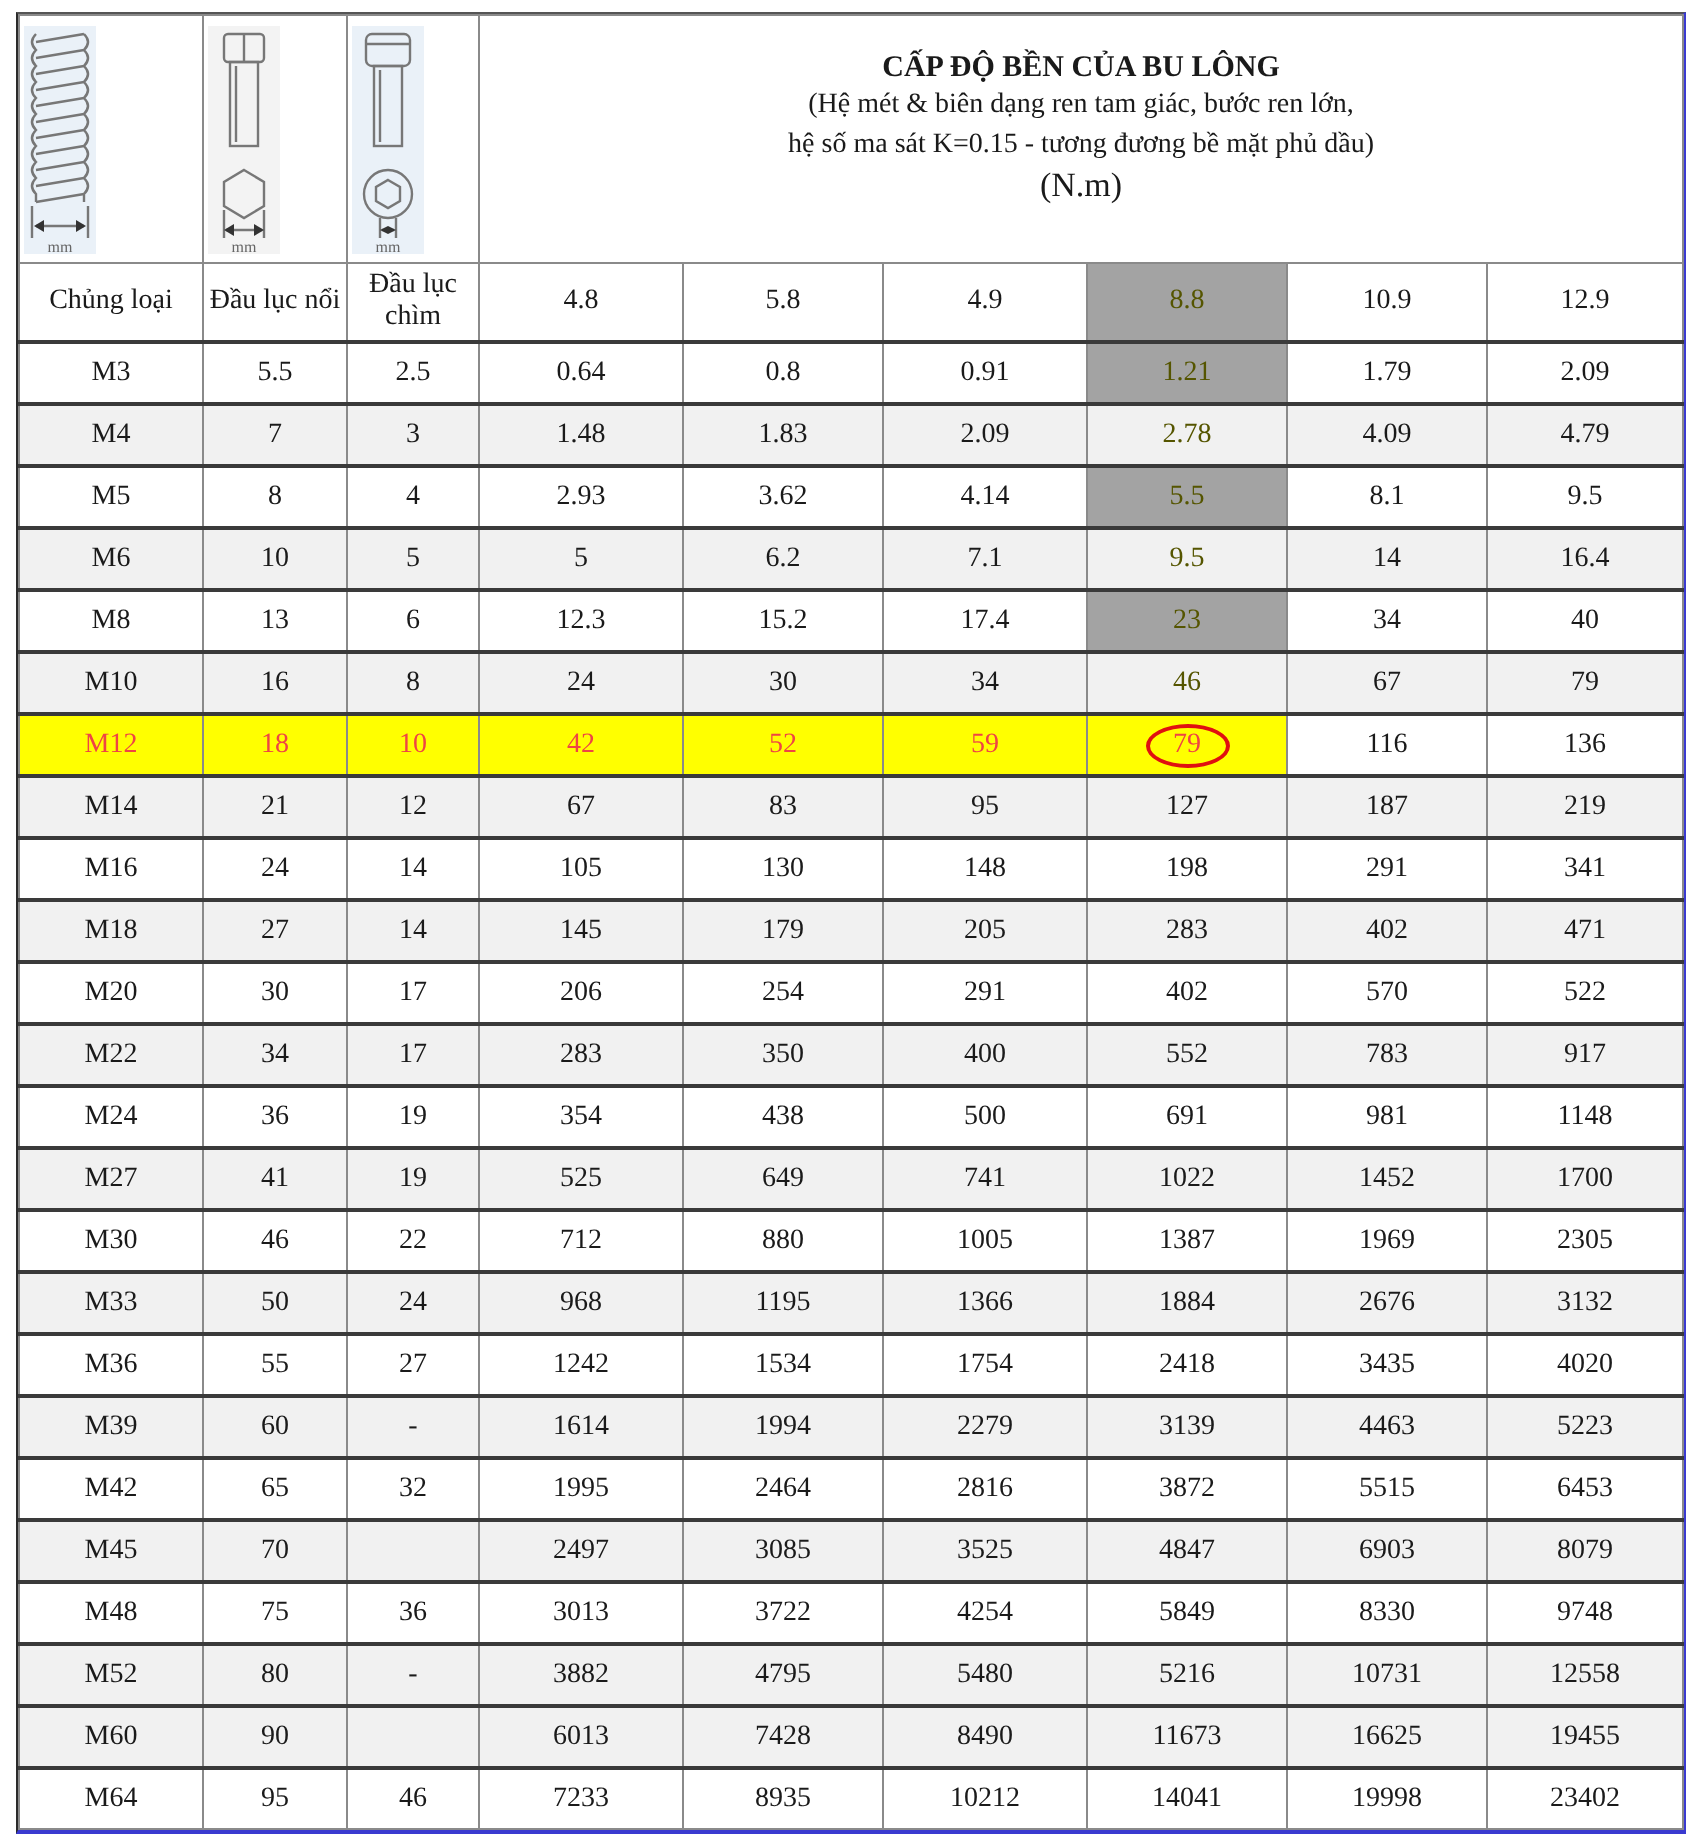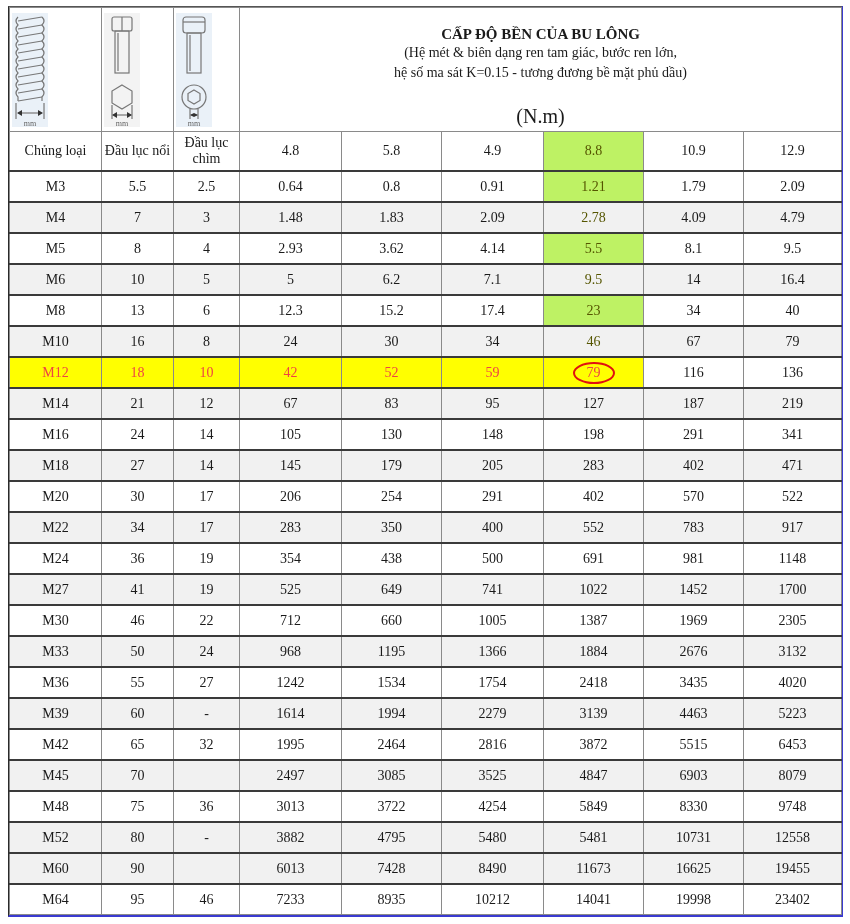--- a/index.html
+++ b/index.html
@@ -3,28 +3,28 @@
 <meta charset="utf-8">
 <style>
   html, body { margin:0; padding:0; background:#ffffff; }
   body { width:850px; height:924px; position:relative; overflow:hidden; font-family:"Liberation Serif", "DejaVu Serif", serif; color:#1a1a1a; }
   .sheet { position:absolute; left:8px; top:6px; width:832px; border-left:1px solid #2a2a2a; border-right:2px solid #3a3ad0; border-bottom:2px solid #3a3ad0; border-top:1px solid #555; }
   table { border-collapse:collapse; width:832px; table-layout:fixed; }
   td { border:1px solid #8a8a8a; text-align:center; vertical-align:middle; font-size:14px; padding:0; height:29px; }
   tr.data td { border-top:2px solid #3a3a3a; }
   tr.alt td { background:#f1f1f1; }
   tr.hl td.y { background:#ffff00; color:#ef4444; }
-  td.g88 { background:#bef264; color:#555500; }
+  td.g88 { background:#a3a3a3; color:#555500; }
   .hdr-row td { height:123px; border-bottom:1px solid #8a8a8a; }
   .icon-cell { background:#ffffff; }
   .icon-wrap { display:flex; align-items:center; height:123px; }
   .title-cell { text-align:center; vertical-align:top; }
   .title { font-weight:bold; font-size:15px; margin-top:18px; }
   .sub { font-size:14px; line-height:20px; }
-  .unit { font-size:20px; margin-top:22px; }
+  .unit { font-size:17px; }
   .colhdr td { height:38px; font-size:14px; line-height:16px; }
   .circle { display:inline-block; border:2px solid #e01010; border-radius:50%; width:38px; height:18px; line-height:18px; }
 </style>
 </head>
 <body>
 
 <div class="sheet">
 <table>
   <colgroup>
     <col style="width:92px">
@@ -267,21 +267,21 @@
           <td>741</td>
           <td>1022</td>
           <td>1452</td>
           <td>1700</td>
         </tr>
         <tr class="data">
           <td>M30</td>
           <td>46</td>
           <td>22</td>
           <td>712</td>
-          <td>660</td>
+          <td>880</td>
           <td>1005</td>
           <td>1387</td>
           <td>1969</td>
           <td>2305</td>
         </tr>
         <tr class="data alt">
           <td>M33</td>
           <td>50</td>
           <td>24</td>
           <td>968</td>
@@ -346,21 +346,21 @@
           <td>8330</td>
           <td>9748</td>
         </tr>
         <tr class="data alt">
           <td>M52</td>
           <td>80</td>
           <td>-</td>
           <td>3882</td>
           <td>4795</td>
           <td>5480</td>
-          <td>5481</td>
+          <td>5216</td>
           <td>10731</td>
           <td>12558</td>
         </tr>
         <tr class="data alt">
           <td>M60</td>
           <td>90</td>
           <td></td>
           <td>6013</td>
           <td>7428</td>
           <td>8490</td>

